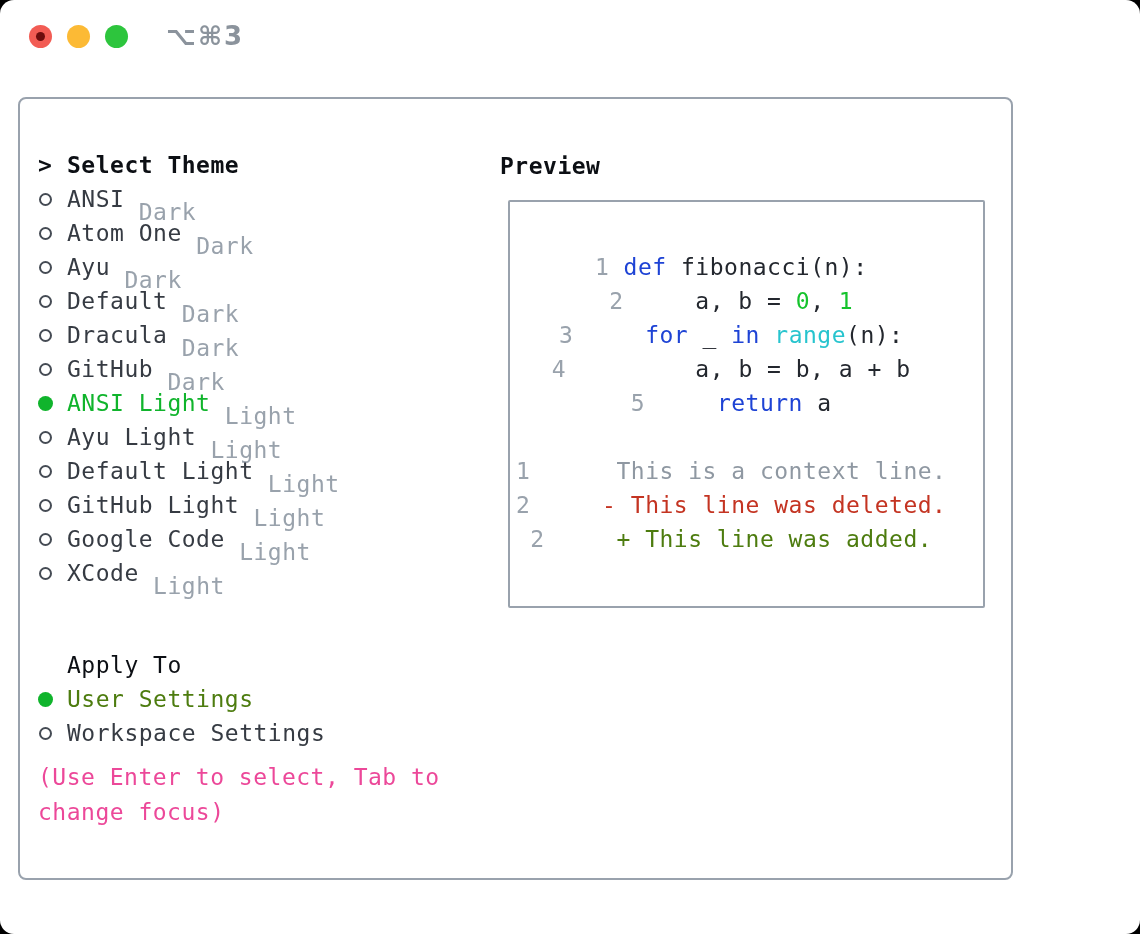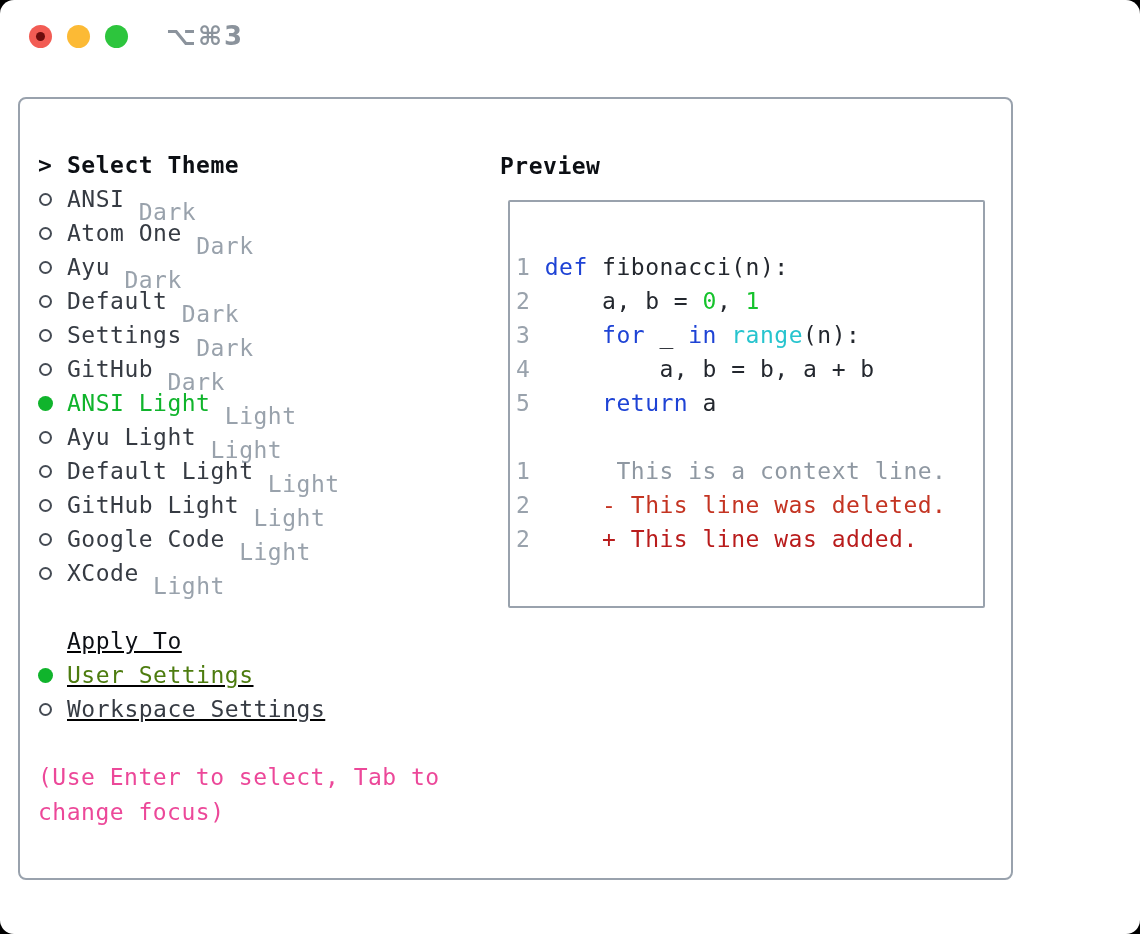--- a/index.html
+++ b/index.html
@@ -30,47 +30,47 @@
   .marker{flex:0 0 29px;display:flex;align-items:center;}
   .hollow{width:13px;height:13px;border:2px solid #454b54;border-radius:50%;box-sizing:border-box;margin-left:1px;}
   .filled{width:15px;height:15px;border-radius:50%;background:#10b42c;}
   .header-row{font-weight:bold;color:#0c0f14;}
   .prefix{font-weight:bold;color:#0c0f14;}
   .opt-variant{color:#99a2ac;margin-top:25px;}
   .theme-row.selected .opt-name{color:#10b42c;}
   .apply-header{color:#0c0f14;}
   .apply-row.selected .opt-name{color:#4d7c0f;}
   .theme-list{position:absolute;left:38px;top:148px;}
-  .apply-block{position:absolute;left:38px;top:624px;text-decoration:underline;}
+  .apply-block{position:absolute;left:38px;top:648px;}
   .help{
     position:absolute;left:38px;top:760px;color:#ec4899;
     font-size:23px;line-height:35px;letter-spacing:0.5px;white-space:pre;
   }
   
   .preview-header{
     position:absolute;left:500px;top:149px;height:34px;display:flex;align-items:center;
     font-weight:bold;color:#0c0f14;font-size:23px;letter-spacing:0.5px;
   }
   .preview-box{
     position:absolute;left:508px;top:200px;width:477px;height:408px;
     border:2px solid #99a2ad;border-radius:2px;box-sizing:border-box;background:#fff;
   }
   .code{
     position:absolute;left:516px;top:250px;white-space:pre;
     font-size:23px;line-height:34px;letter-spacing:0.5px;
   }
-  .code-line{height:34px;}
+  .code-line{height:34px;text-align:center;}
   .tok-num{color:#99a2ac;}
   .tok-plain{color:#23272e;}
   .tok-kw{color:#1e43d5;}
   .tok-fn{color:#27c4ce;}
   .tok-grn{color:#15c32c;}
   .tok-ctx{color:#8f98a2;}
   .tok-del{color:#c43422;}
-  .tok-add{color:#b91c1c;}
+  .tok-add{color:#4d7c0f;}
 </style>
 </head>
 <body>
 
 <div class="window">
 
   <div class="titlebar" id="traffic-lights">
       <div class="tl" style="background: rgb(242, 92, 84);">
         <div class="tl-inner" style="background: rgb(109, 13, 13);"></div>
       </div>
@@ -85,21 +85,21 @@
   <div class="theme-list">
     <div class="row header-row">
       <span class="marker prefix">&gt;</span>
       <span>Select Theme</span>
     </div>
     <div id="theme-items">
         <div class="row theme-row"><span class="marker"><span class="hollow"></span></span><span class="opt-name">ANSI</span><span class="opt-variant"> Dark</span></div>
         <div class="row theme-row"><span class="marker"><span class="hollow"></span></span><span class="opt-name">Atom One</span><span class="opt-variant"> Dark</span></div>
         <div class="row theme-row"><span class="marker"><span class="hollow"></span></span><span class="opt-name">Ayu</span><span class="opt-variant"> Dark</span></div>
         <div class="row theme-row"><span class="marker"><span class="hollow"></span></span><span class="opt-name">Default</span><span class="opt-variant"> Dark</span></div>
-        <div class="row theme-row"><span class="marker"><span class="hollow"></span></span><span class="opt-name">Settings</span><span class="opt-variant"> Dark</span></div>
+        <div class="row theme-row"><span class="marker"><span class="hollow"></span></span><span class="opt-name">Dracula</span><span class="opt-variant"> Dark</span></div>
         <div class="row theme-row"><span class="marker"><span class="hollow"></span></span><span class="opt-name">GitHub</span><span class="opt-variant"> Dark</span></div>
         <div class="row theme-row selected"><span class="marker"><span class="filled"></span></span><span class="opt-name">ANSI Light</span><span class="opt-variant"> Light</span></div>
         <div class="row theme-row"><span class="marker"><span class="hollow"></span></span><span class="opt-name">Ayu Light</span><span class="opt-variant"> Light</span></div>
         <div class="row theme-row"><span class="marker"><span class="hollow"></span></span><span class="opt-name">Default Light</span><span class="opt-variant"> Light</span></div>
         <div class="row theme-row"><span class="marker"><span class="hollow"></span></span><span class="opt-name">GitHub Light</span><span class="opt-variant"> Light</span></div>
         <div class="row theme-row"><span class="marker"><span class="hollow"></span></span><span class="opt-name">Google Code</span><span class="opt-variant"> Light</span></div>
         <div class="row theme-row"><span class="marker"><span class="hollow"></span></span><span class="opt-name">XCode</span><span class="opt-variant"> Light</span></div>
       </div>
   </div>
 

